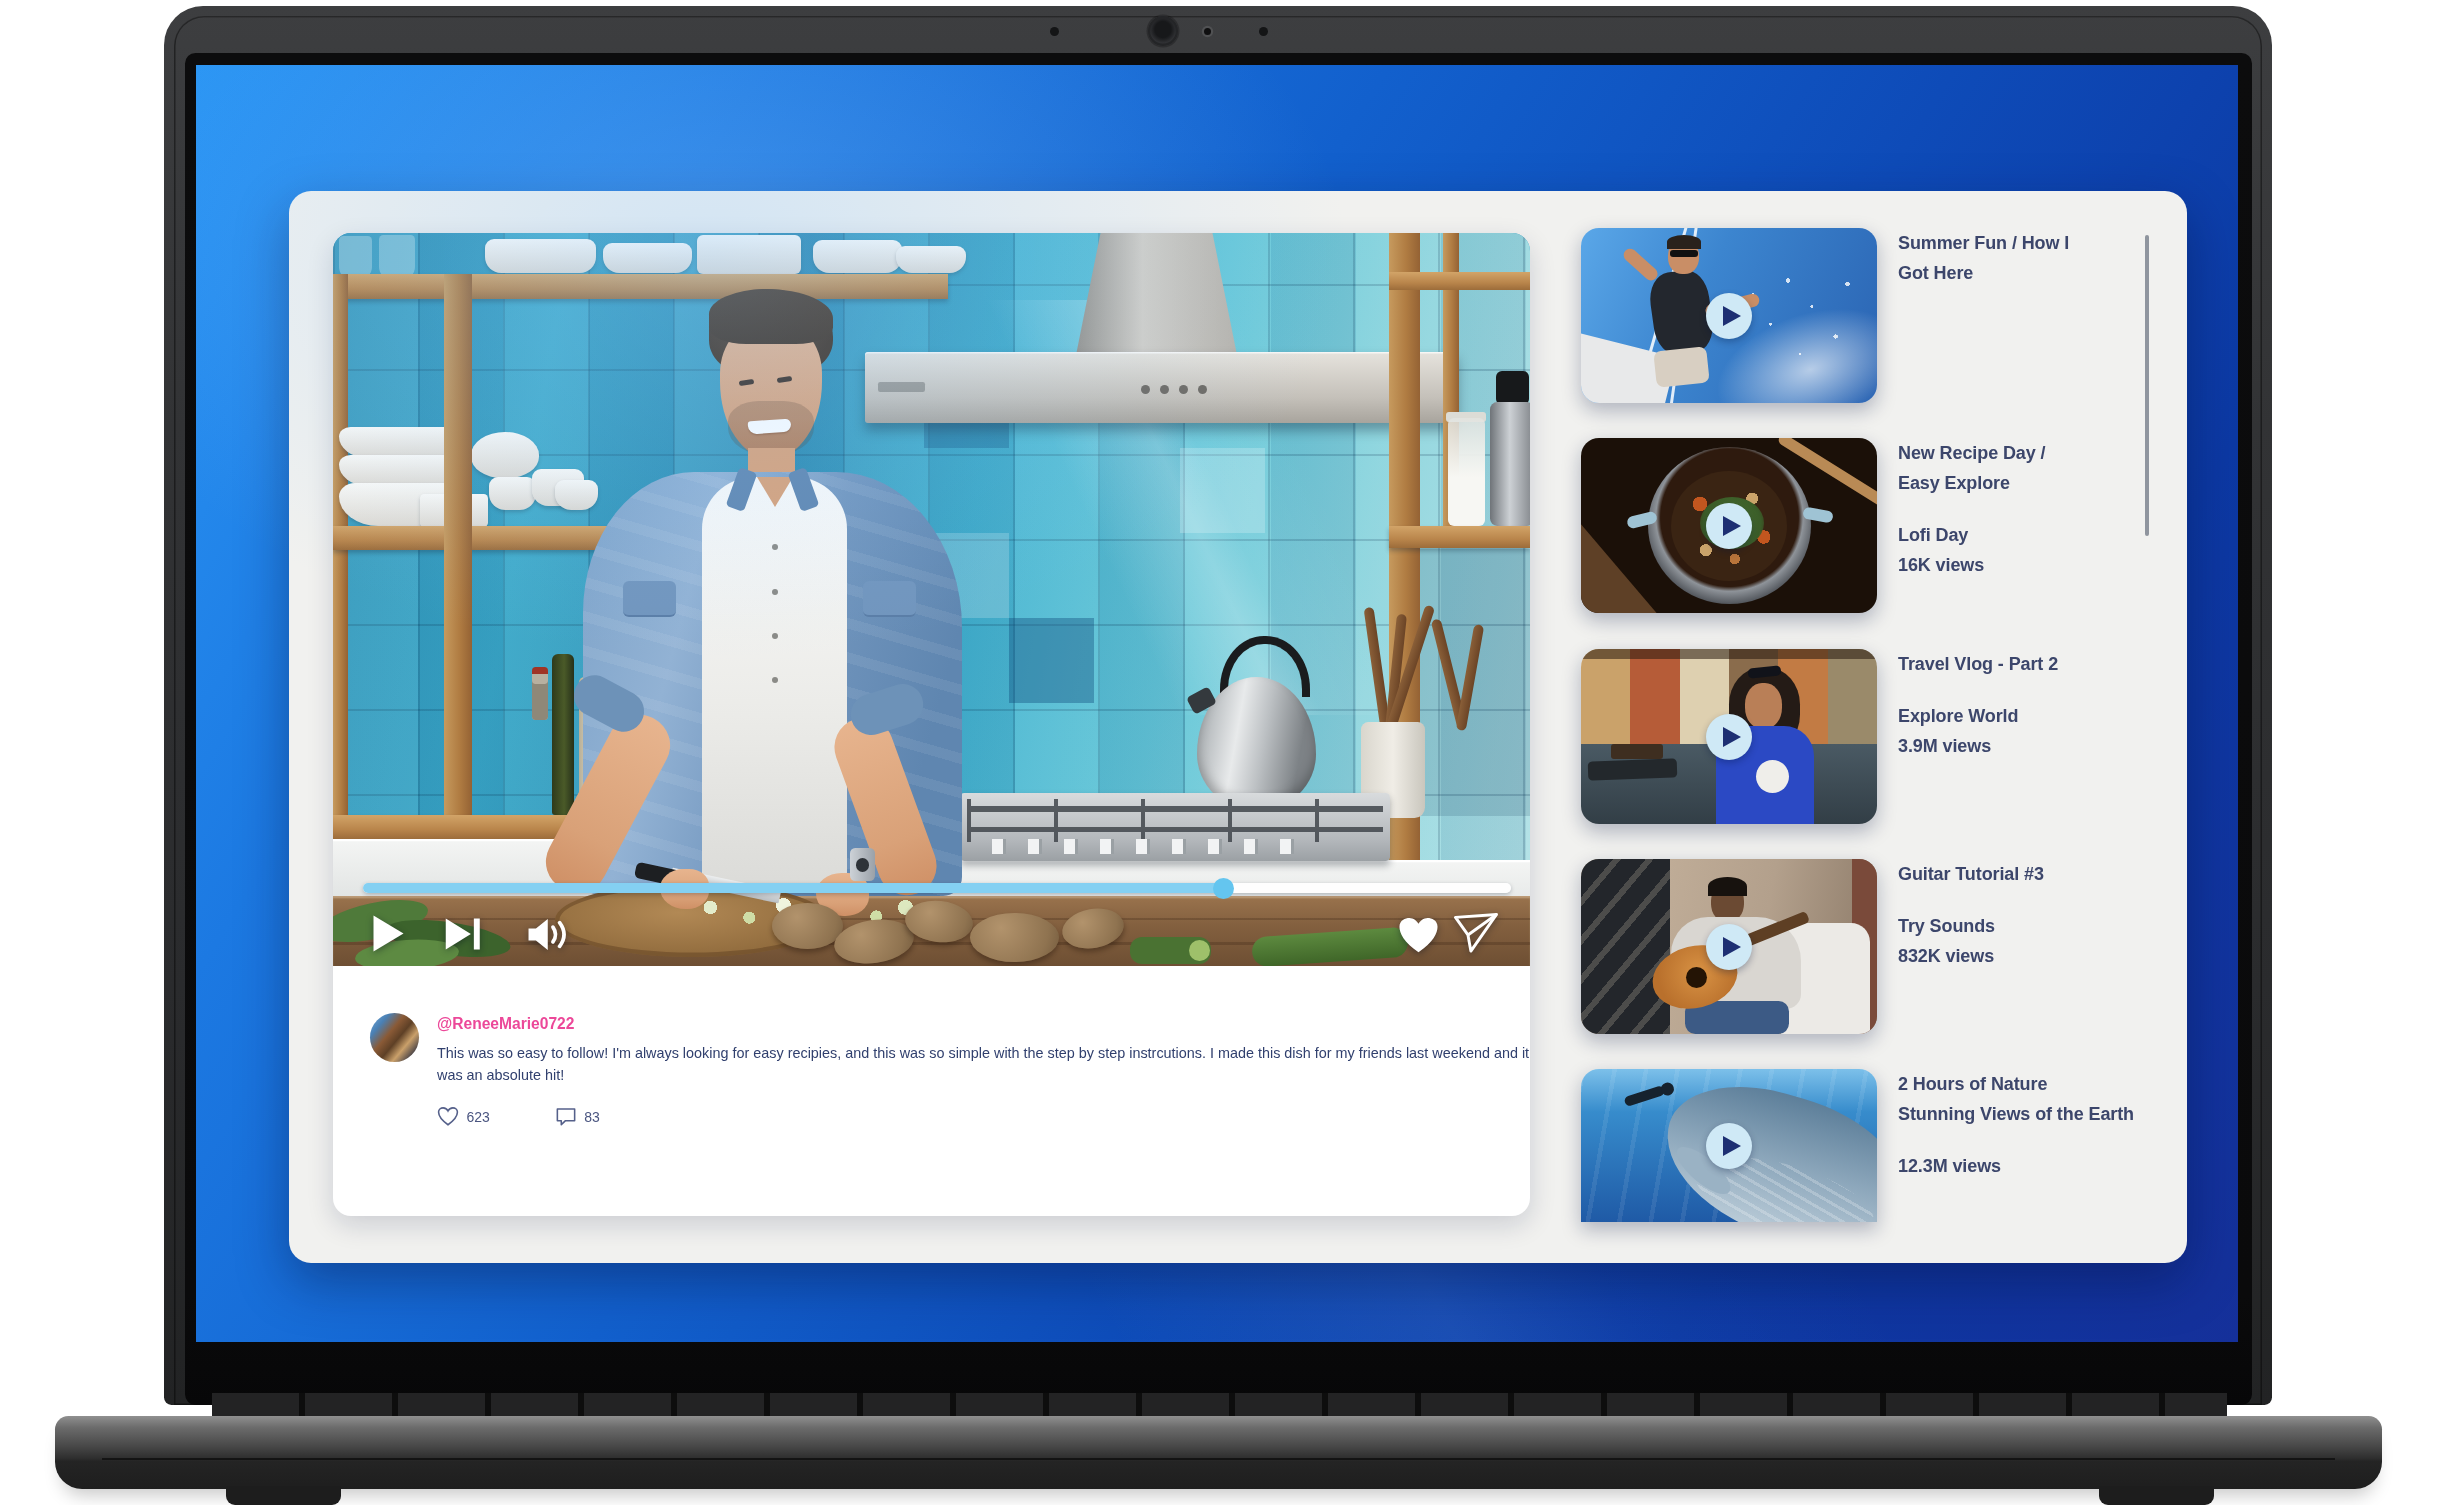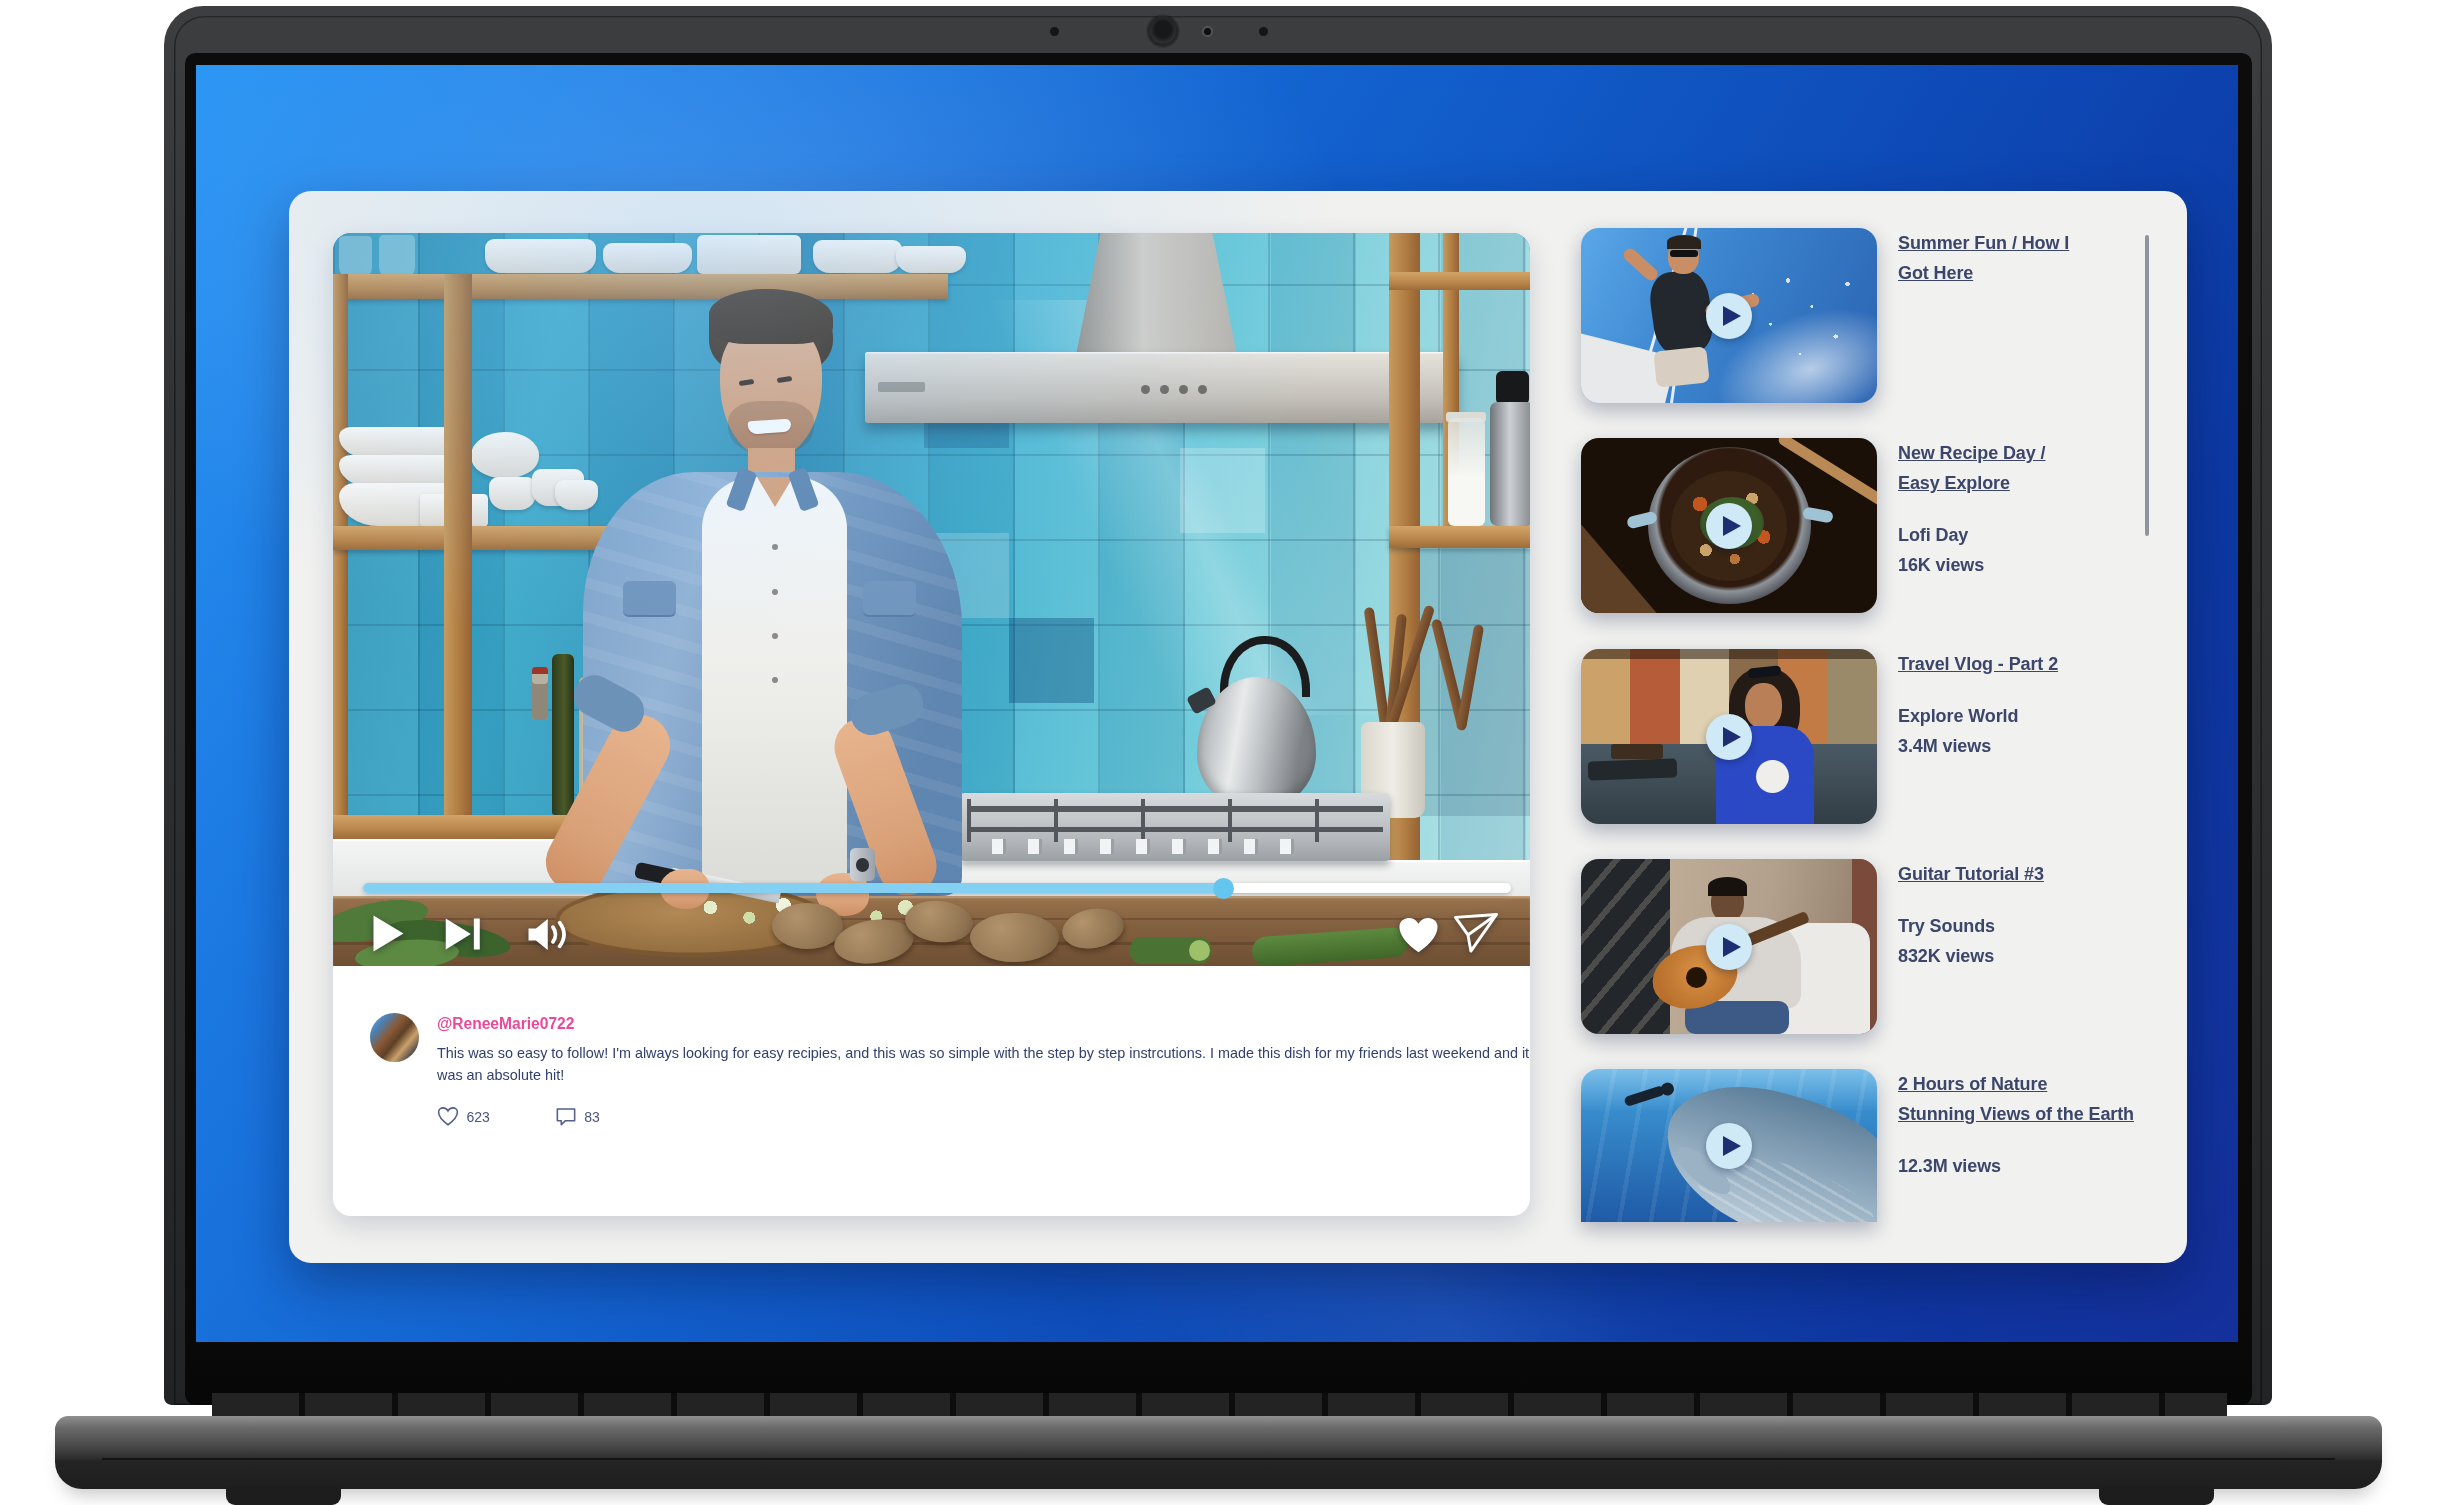--- a/index.html
+++ b/index.html
@@ -161,21 +161,21 @@
   .ctext{left:104px;top:809px;width:1096px;font-size:14.4px;line-height:22px;color:#31406e;}
   .cstats{left:104px;top:873px;display:flex;gap:65px;align-items:center;color:#4a5580;font-size:14px;}
   .cstats span{display:flex;align-items:center;gap:7.4px;}
 
   
   .sug{left:1385px;width:615px;display:flex;}
   .thumb{width:296px;height:175px;border-radius:18px;overflow:hidden;position:relative;flex:none;
      box-shadow:0 7.4px 19px rgba(10,25,70,.28);}
   .sug.s5 .thumb{height:153px;border-radius:18px 18px 0 0;}
   .stext{margin-left:21px;width:319px;color:#3c466b;font-size:18px;line-height:30px;font-weight:600;letter-spacing:-0.1px;}
-  .stitle{white-space:pre-line;text-decoration:underline;}
+  .stitle{white-space:pre-line;}
   .smeta{margin-top:22px;}
   .pov{position:absolute;left:50%;top:50%;transform:translate(-50%,-50%);width:46px;height:46px;border-radius:50%;
      background:#cfe9f6;display:flex;align-items:center;justify-content:center;box-shadow:0 3px 7.4px rgba(0,20,60,.3);}
   .pov i{display:block;width:0;height:0;border-left:18px solid #1d2f73;border-top:10.4px solid transparent;border-bottom:10.4px solid transparent;margin-left:5.2px;}
   .sbar{left:1949px;top:170px;width:3.7px;height:301px;border-radius:2.2px;background:#8f959e;}
 
   
   .t1{background:linear-gradient(115deg,#5aa7e8 0%,#3c85cf 40%,#2a63b2 100%);}
   .t1 .spark{position:absolute;inset:0;background-image:
      radial-gradient(circle 2.2px at 70% 30%,#fff 99%,transparent),radial-gradient(circle 1.5px at 78% 45%,#fff 99%,transparent),
@@ -478,21 +478,21 @@
         <div class="wbody"></div>
         <div class="cup"></div>
         <div class="pov">
             <i></i>
           </div>
       </div>
       <div class="stext">
         <div class="stitle">Travel Vlog - Part 2</div>
         <div class="smeta">
           <div>Explore World</div>
-          <div>3.4M views</div>
+          <div>3.9M views</div>
         </div>
       </div>
     </div>
 
     <div class="a sug s4" style="top:794px;">
       <div class="thumb t4">
         <div class="stair"></div>
         <div class="brick"></div>
         <div class="chair"></div>
         <div class="mhead"></div>

